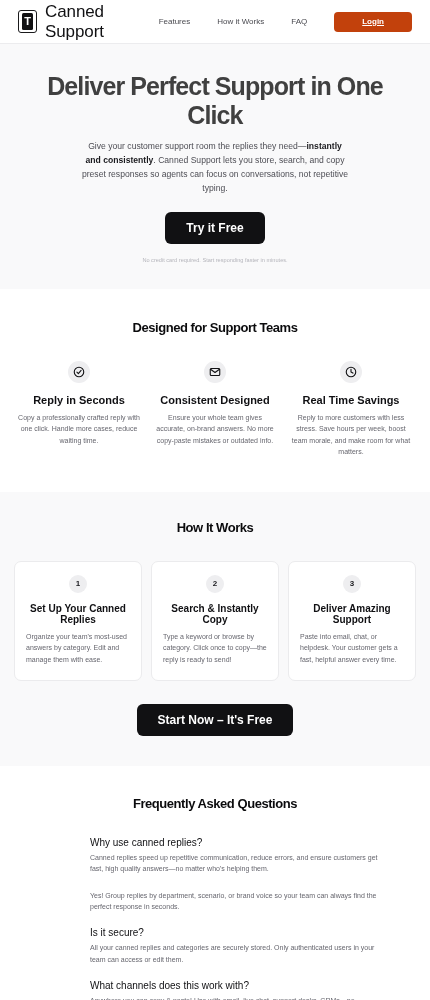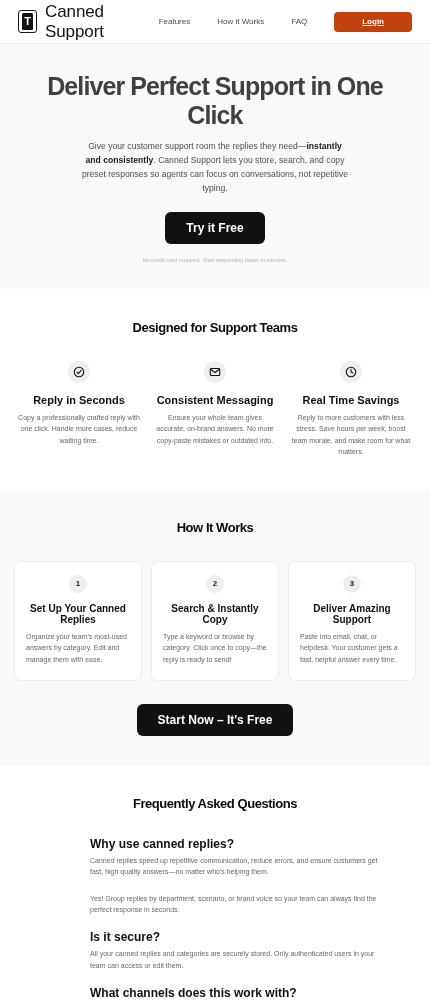--- a/index.html
+++ b/index.html
@@ -112,21 +112,21 @@
   }
   .step-title { font-size: 10px; font-weight: bold; color: #101013; text-align: center; margin-bottom: 6px; }
   .step-desc { font-size: 7px; line-height: 1.62; color: #66666e; }
   .how-cta { text-align: center; }
 
   
   .faq { padding: 30px 20px 26px; }
   .faq-list { max-width: 326px; margin: 0 auto; padding-left: 38px; }
   .faq-item { margin-bottom: 15px; }
   .faq-item:last-child { margin-bottom: 0; }
-  .faq-q { font-size: 12px; font-weight: bold; color: #101013; margin-bottom: 4px; }
+  .faq-q { font-size: 10px; font-weight: normal; color: #101013; margin-bottom: 4px; }
   .faq-a { font-size: 7px; line-height: 1.62; color: #66666e; }
 </style>
 </head>
 <body>
 
 <div class="header">
   <div class="brand">
     <div class="logo-mark">
       <div class="logo-inner">T</div>
     </div>
@@ -162,21 +162,21 @@
       <div class="feat-desc">Copy a professionally crafted reply with one click. Handle more cases, reduce waiting time.</div>
     </div>
 
     <div class="feat">
       <div class="feat-icon">
         <svg width="12" height="12" viewBox="0 0 24 24" fill="none" stroke="#111113" stroke-width="2.2" stroke-linecap="round" stroke-linejoin="round">
           <rect x="2.5" y="5" width="19" height="14" rx="2"></rect>
             <path d="M3 6.5l9 6.5 9-6.5"></path>
         </svg>
       </div>
-      <div class="feat-title">Consistent Messaging</div>
+      <div class="feat-title">Consistent Designed</div>
       <div class="feat-desc">Ensure your whole team gives accurate, on-brand answers. No more copy-paste mistakes or outdated info.</div>
     </div>
 
     <div class="feat">
       <div class="feat-icon">
         <svg width="12" height="12" viewBox="0 0 24 24" fill="none" stroke="#111113" stroke-width="2.2" stroke-linecap="round" stroke-linejoin="round">
           <circle cx="12" cy="12" r="9.5"></circle>
             <path d="M12 6.6V12l3.8 2.2"></path>
         </svg>
       </div>

